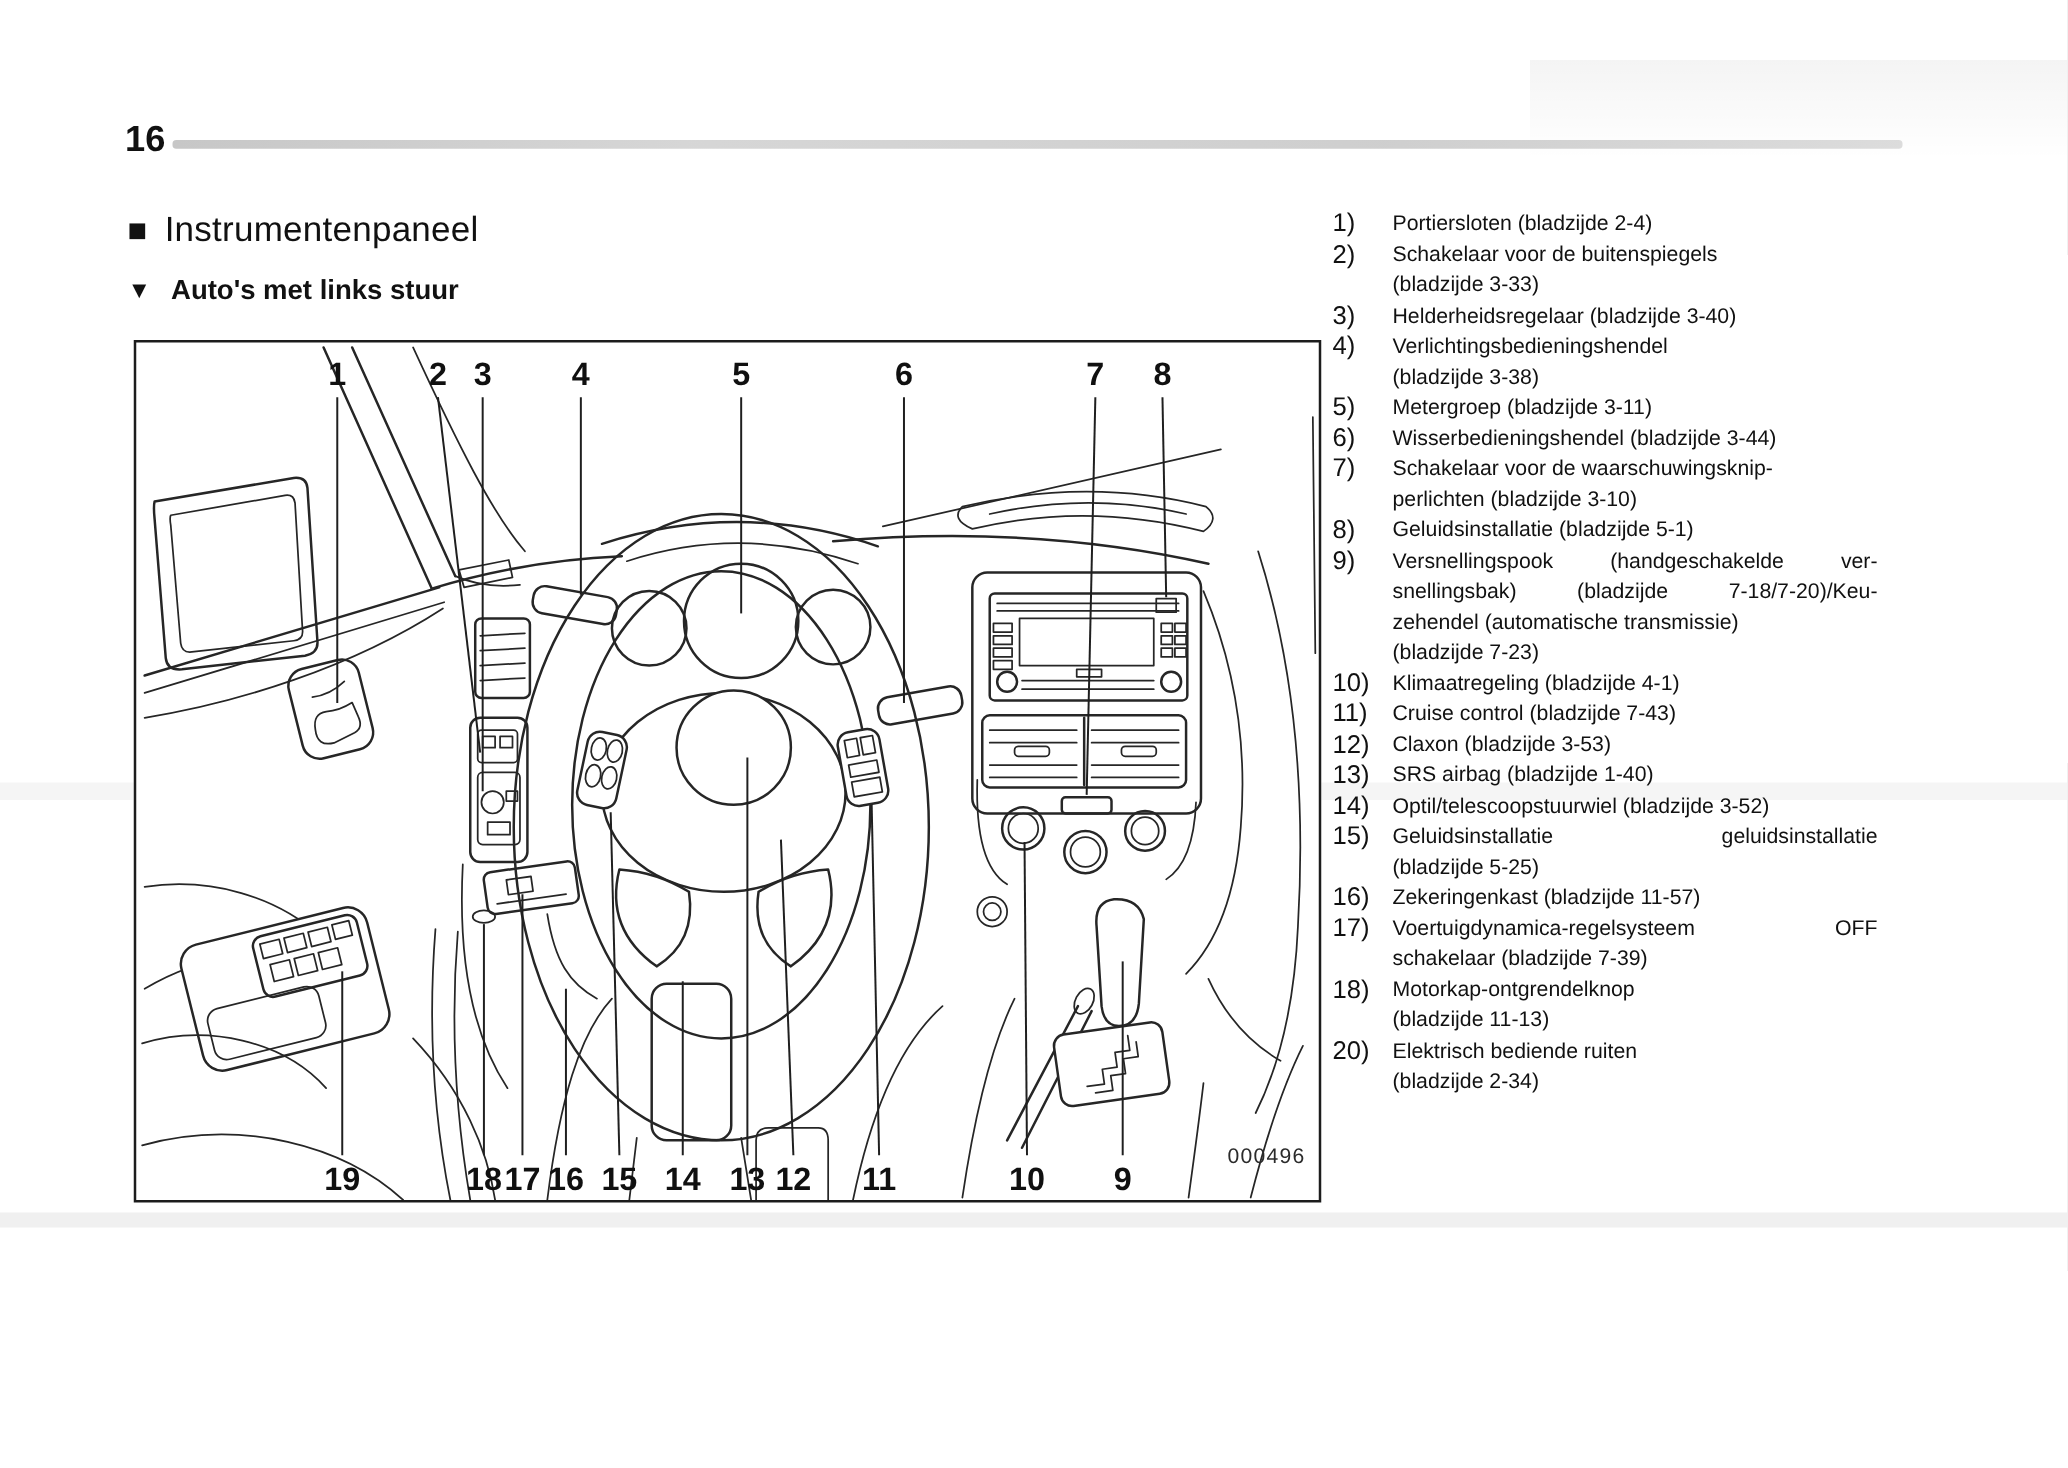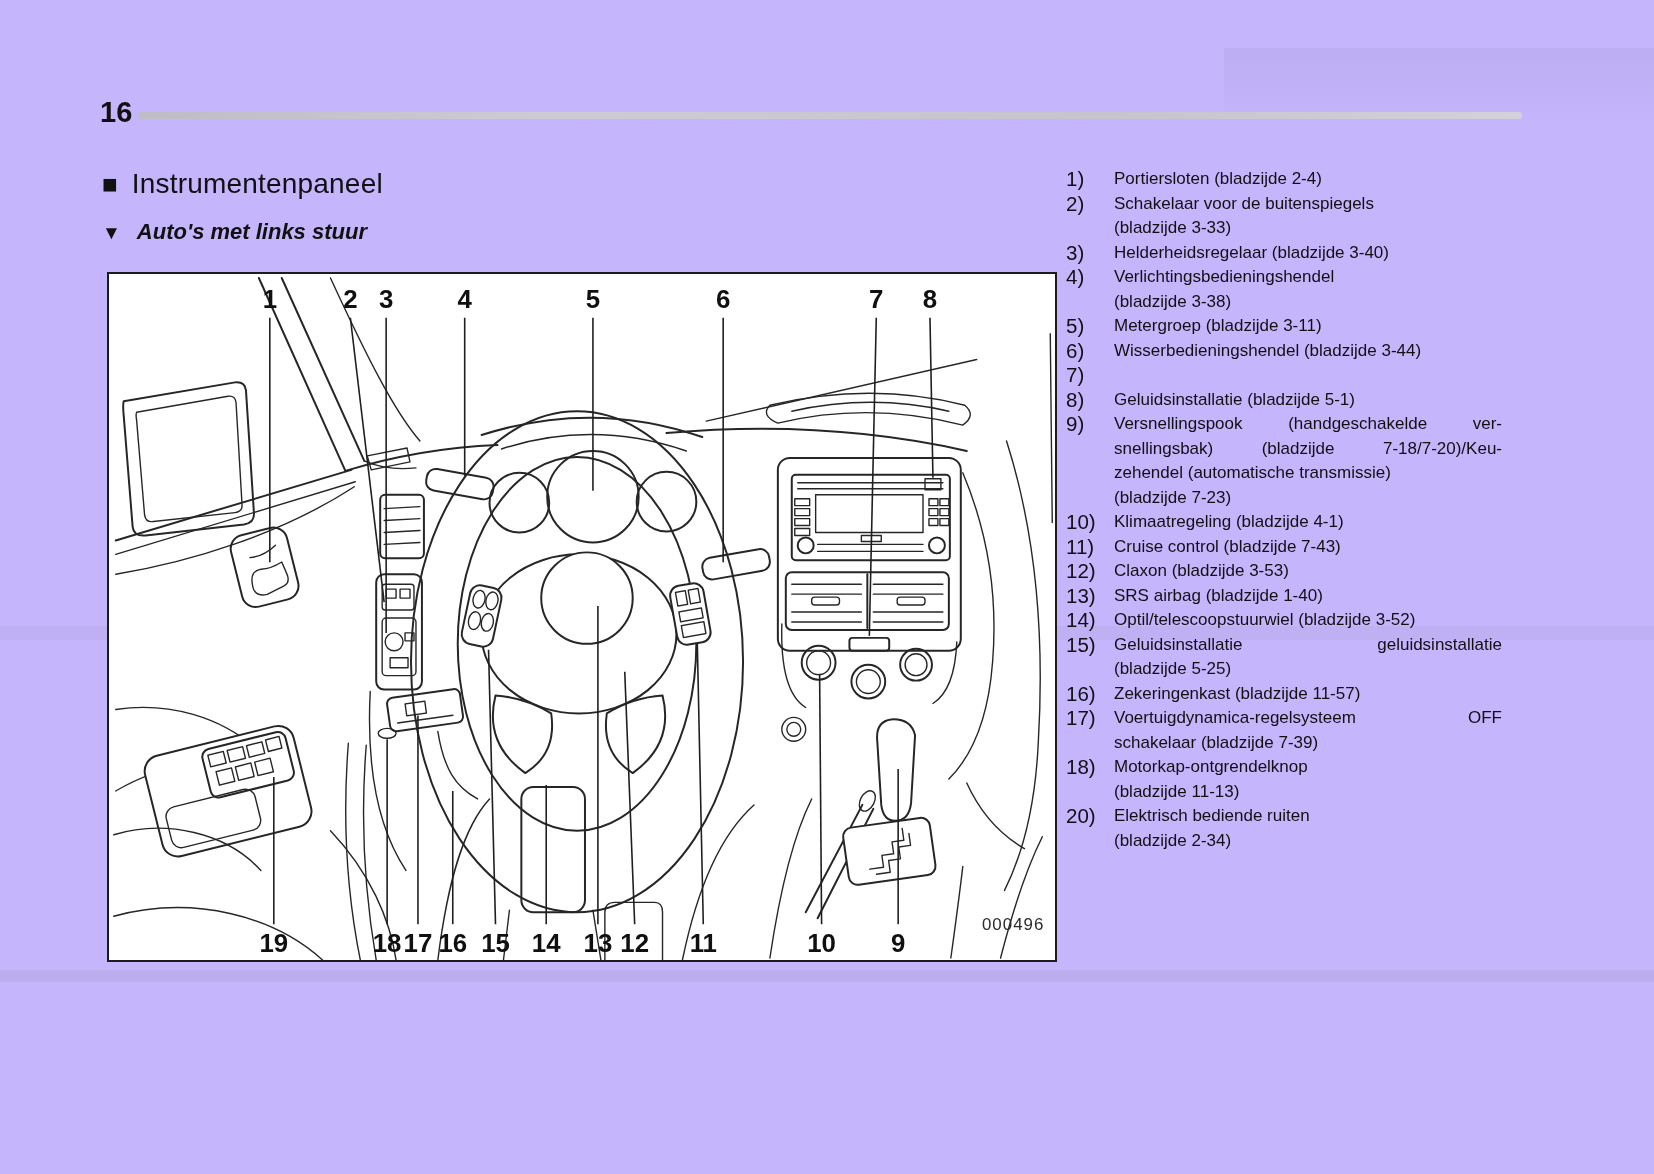--- a/index.html
+++ b/index.html
@@ -1,33 +1,33 @@
 <!DOCTYPE html>
 <html><head>
 <meta charset="utf-8">
 <style>
   html,body{margin:0;padding:0;background:#e8e8e8;}
-  .page{position:relative;width:1654px;height:1174px;background:#c4b5fd;overflow:hidden;
+  .page{position:relative;width:1654px;height:1174px;background:#ffffff;overflow:hidden;
         font-family:"Liberation Sans",sans-serif;color:#111;}
   
   .scan-band{position:absolute;left:0;width:100%;pointer-events:none;}
   .band1{top:626px;height:14px;background:rgba(110,110,110,0.07);}
   .band2{top:970px;height:12px;background:rgba(110,110,110,0.10);}
   .corner-shade{position:absolute;top:48px;right:0;width:430px;height:80px;
       background:linear-gradient(180deg,rgba(0,0,0,0.045),rgba(0,0,0,0));pointer-events:none;}
   
   .page-number{position:absolute;left:100px;top:96px;font-size:29px;font-weight:bold;}
   .header-rule{position:absolute;left:138px;top:112px;width:1384px;height:7px;
       background:linear-gradient(90deg,#bdbdbd,#cfcfcf 30%,#c6c6c6 70%,#d6d6d6);border-radius:3px;opacity:.85;}
   .section-head{position:absolute;left:102px;top:168px;display:flex;align-items:center;gap:14px;}
   .section-marker{font-size:26px;line-height:1;}
   .section-title{font-size:28px;font-weight:normal;letter-spacing:.2px;}
   .subsection-head{position:absolute;left:102px;top:219px;display:flex;align-items:center;gap:16px;}
   .subsection-marker{font-size:19px;line-height:1;}
-  .subsection-title{font-size:22px;font-weight:bold;font-style:italic;}
+  .subsection-title{font-size:22px;font-weight:bold;}
   
   .diagram-frame{position:absolute;left:107px;top:272px;width:950px;height:690px;
       border:2px solid #1c1c1c;box-sizing:border-box;background:#fff;}
   .diagram-frame svg{display:block;width:100%;height:100%;}
   .ln{fill:none;stroke:#262626;stroke-width:2;stroke-linecap:round;stroke-linejoin:round;}
   .lnw{fill:#ffffff;stroke:#262626;stroke-width:2;stroke-linecap:round;stroke-linejoin:round;}
   .thin{stroke-width:1.4;}
   .leader{stroke:#1f1f1f;stroke-width:1.6;fill:none;}
   .callout{font-family:"Liberation Sans",sans-serif;font-size:26px;font-weight:bold;fill:#101010;text-anchor:middle;}
   .figcode{font-family:"Liberation Sans",sans-serif;font-size:17px;fill:#2b2b2b;text-anchor:end;letter-spacing:1px;}
@@ -356,20 +356,24 @@
 
     <div class="legend-item">
       <div class="legend-num">6)</div>
       <div class="legend-text">
           <div class="line">Wisserbedieningshendel (bladzijde 3-44)</div>
         </div>
     </div>
 
     <div class="legend-item">
       <div class="legend-num">7)</div>
+      <div class="legend-text">
+          <div class="line">Schakelaar voor de waarschuwingsknip-</div>
+          <div class="line">perlichten (bladzijde 3-10)</div>
+        </div>
     </div>
 
     <div class="legend-item">
       <div class="legend-num">8)</div>
       <div class="legend-text">
           <div class="line">Geluidsinstallatie (bladzijde 5-1)</div>
         </div>
     </div>
 
     <div class="legend-item">

